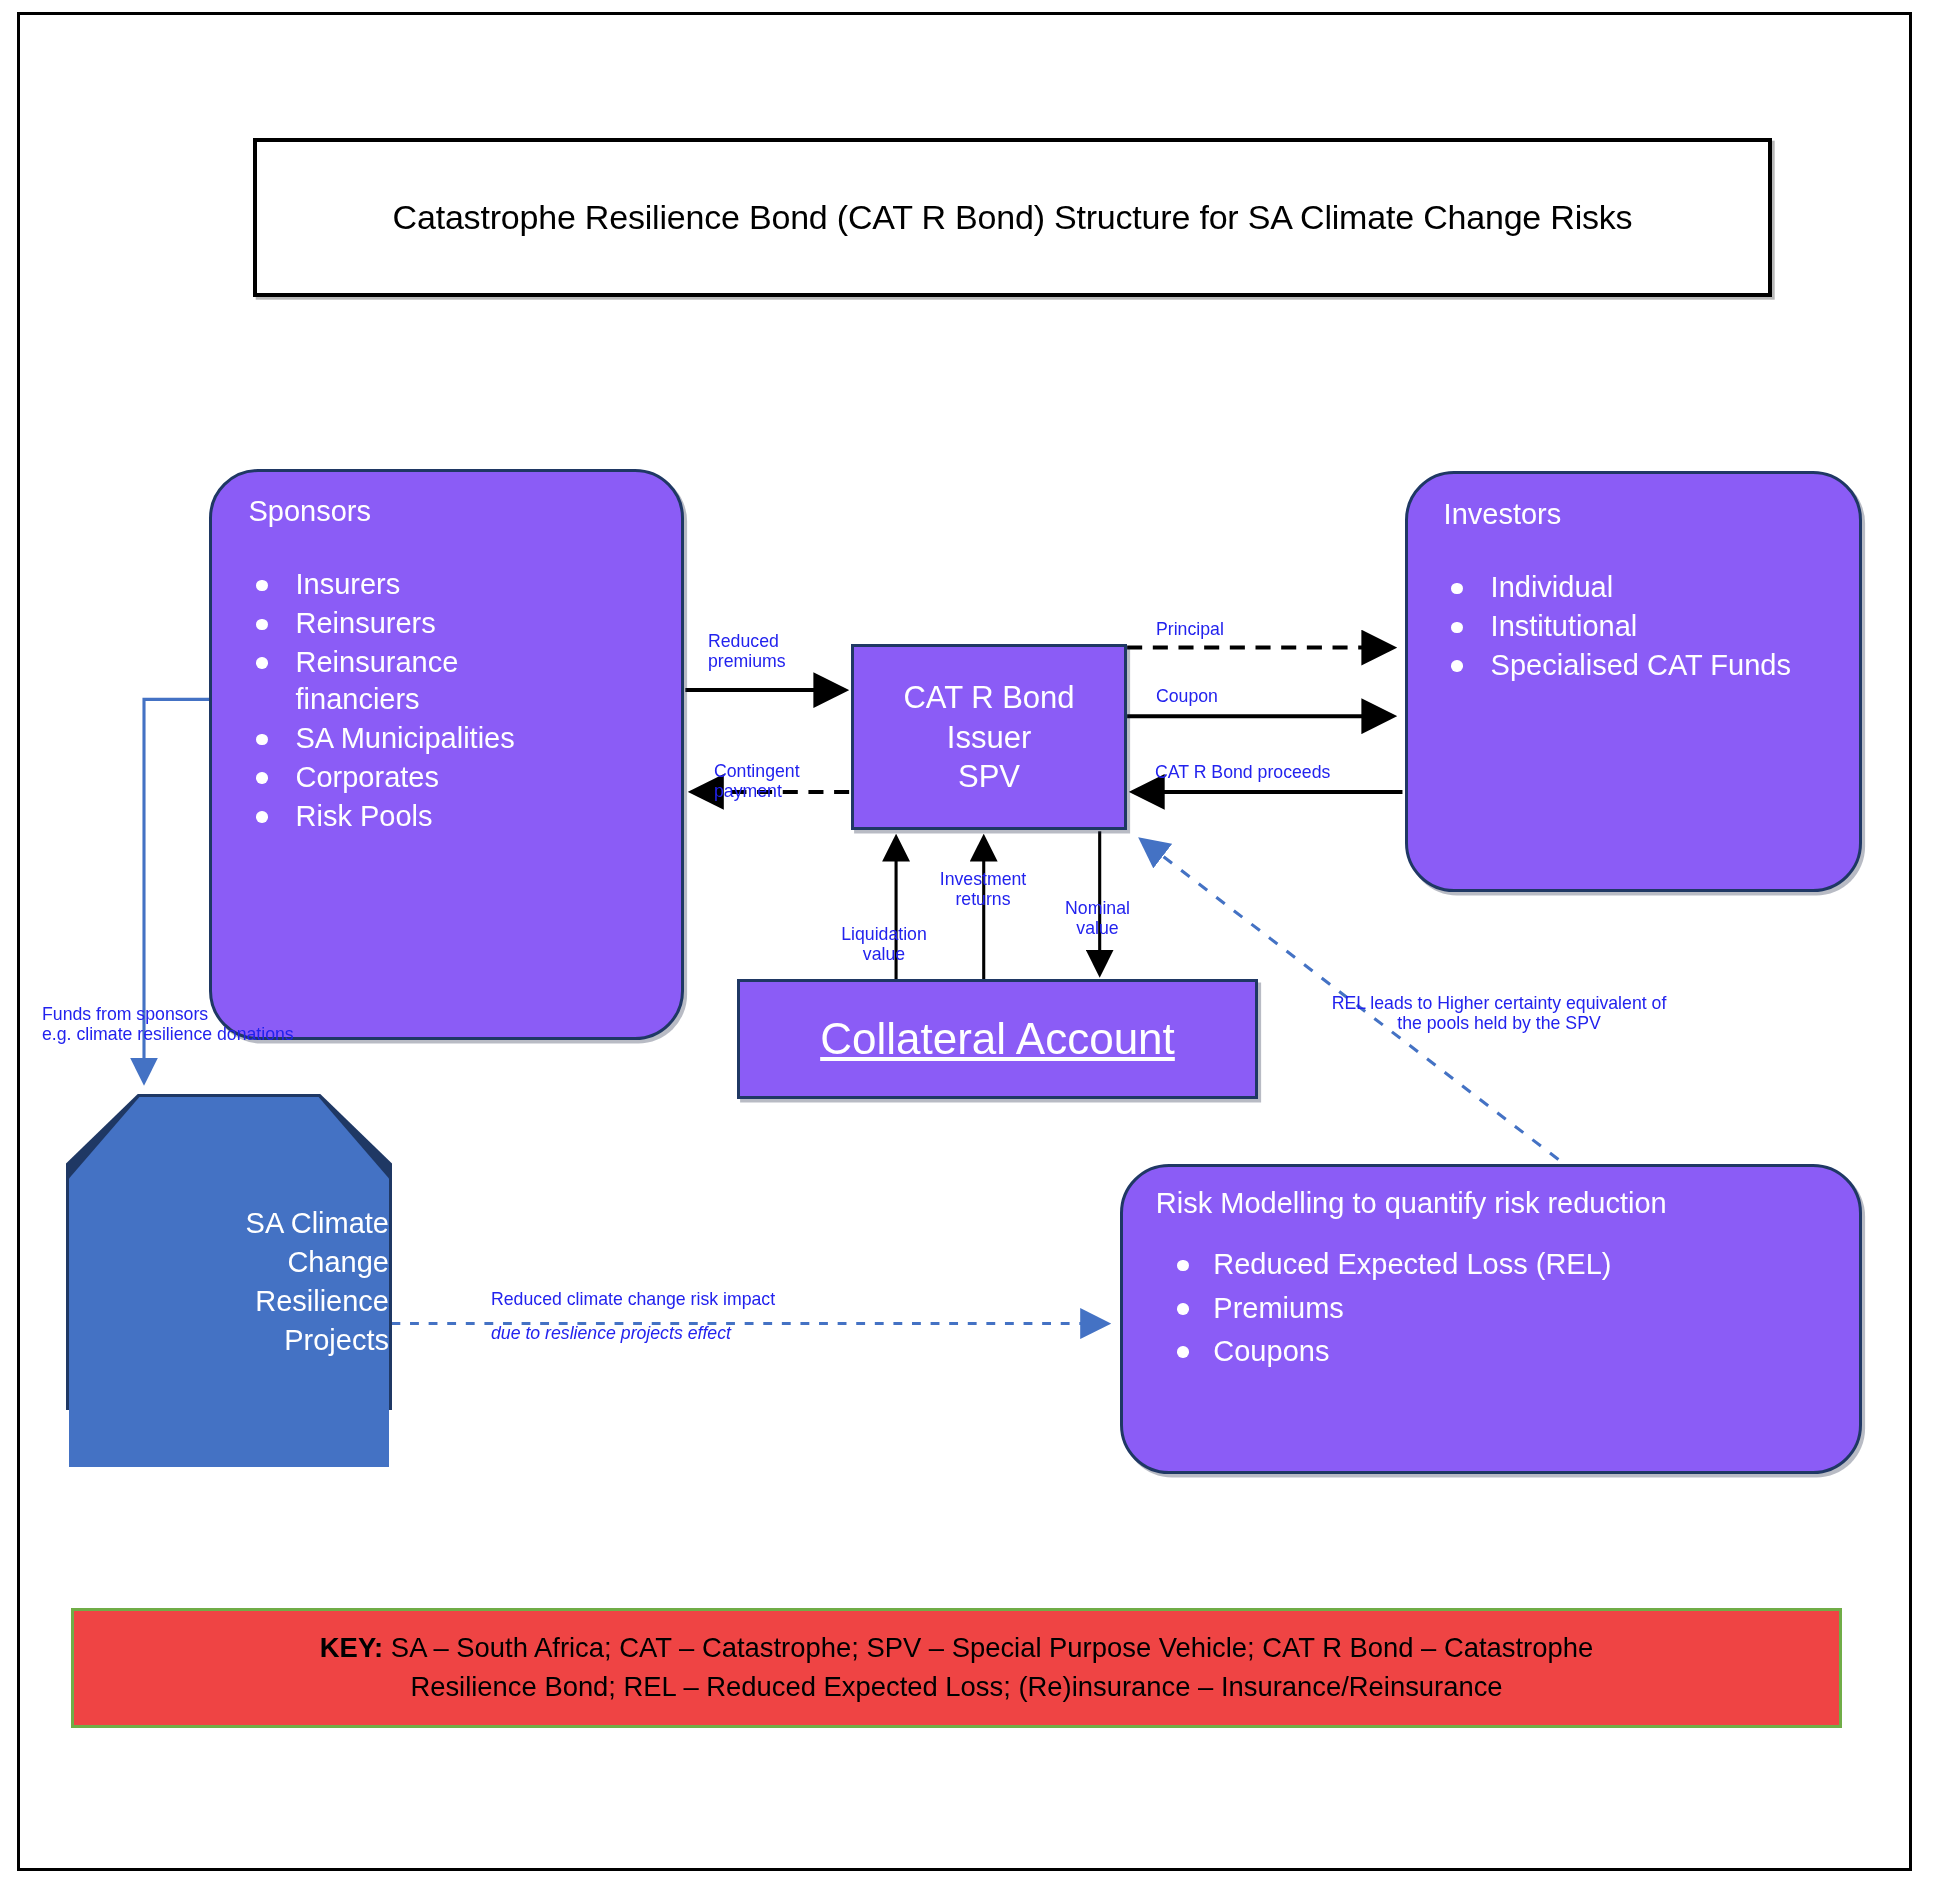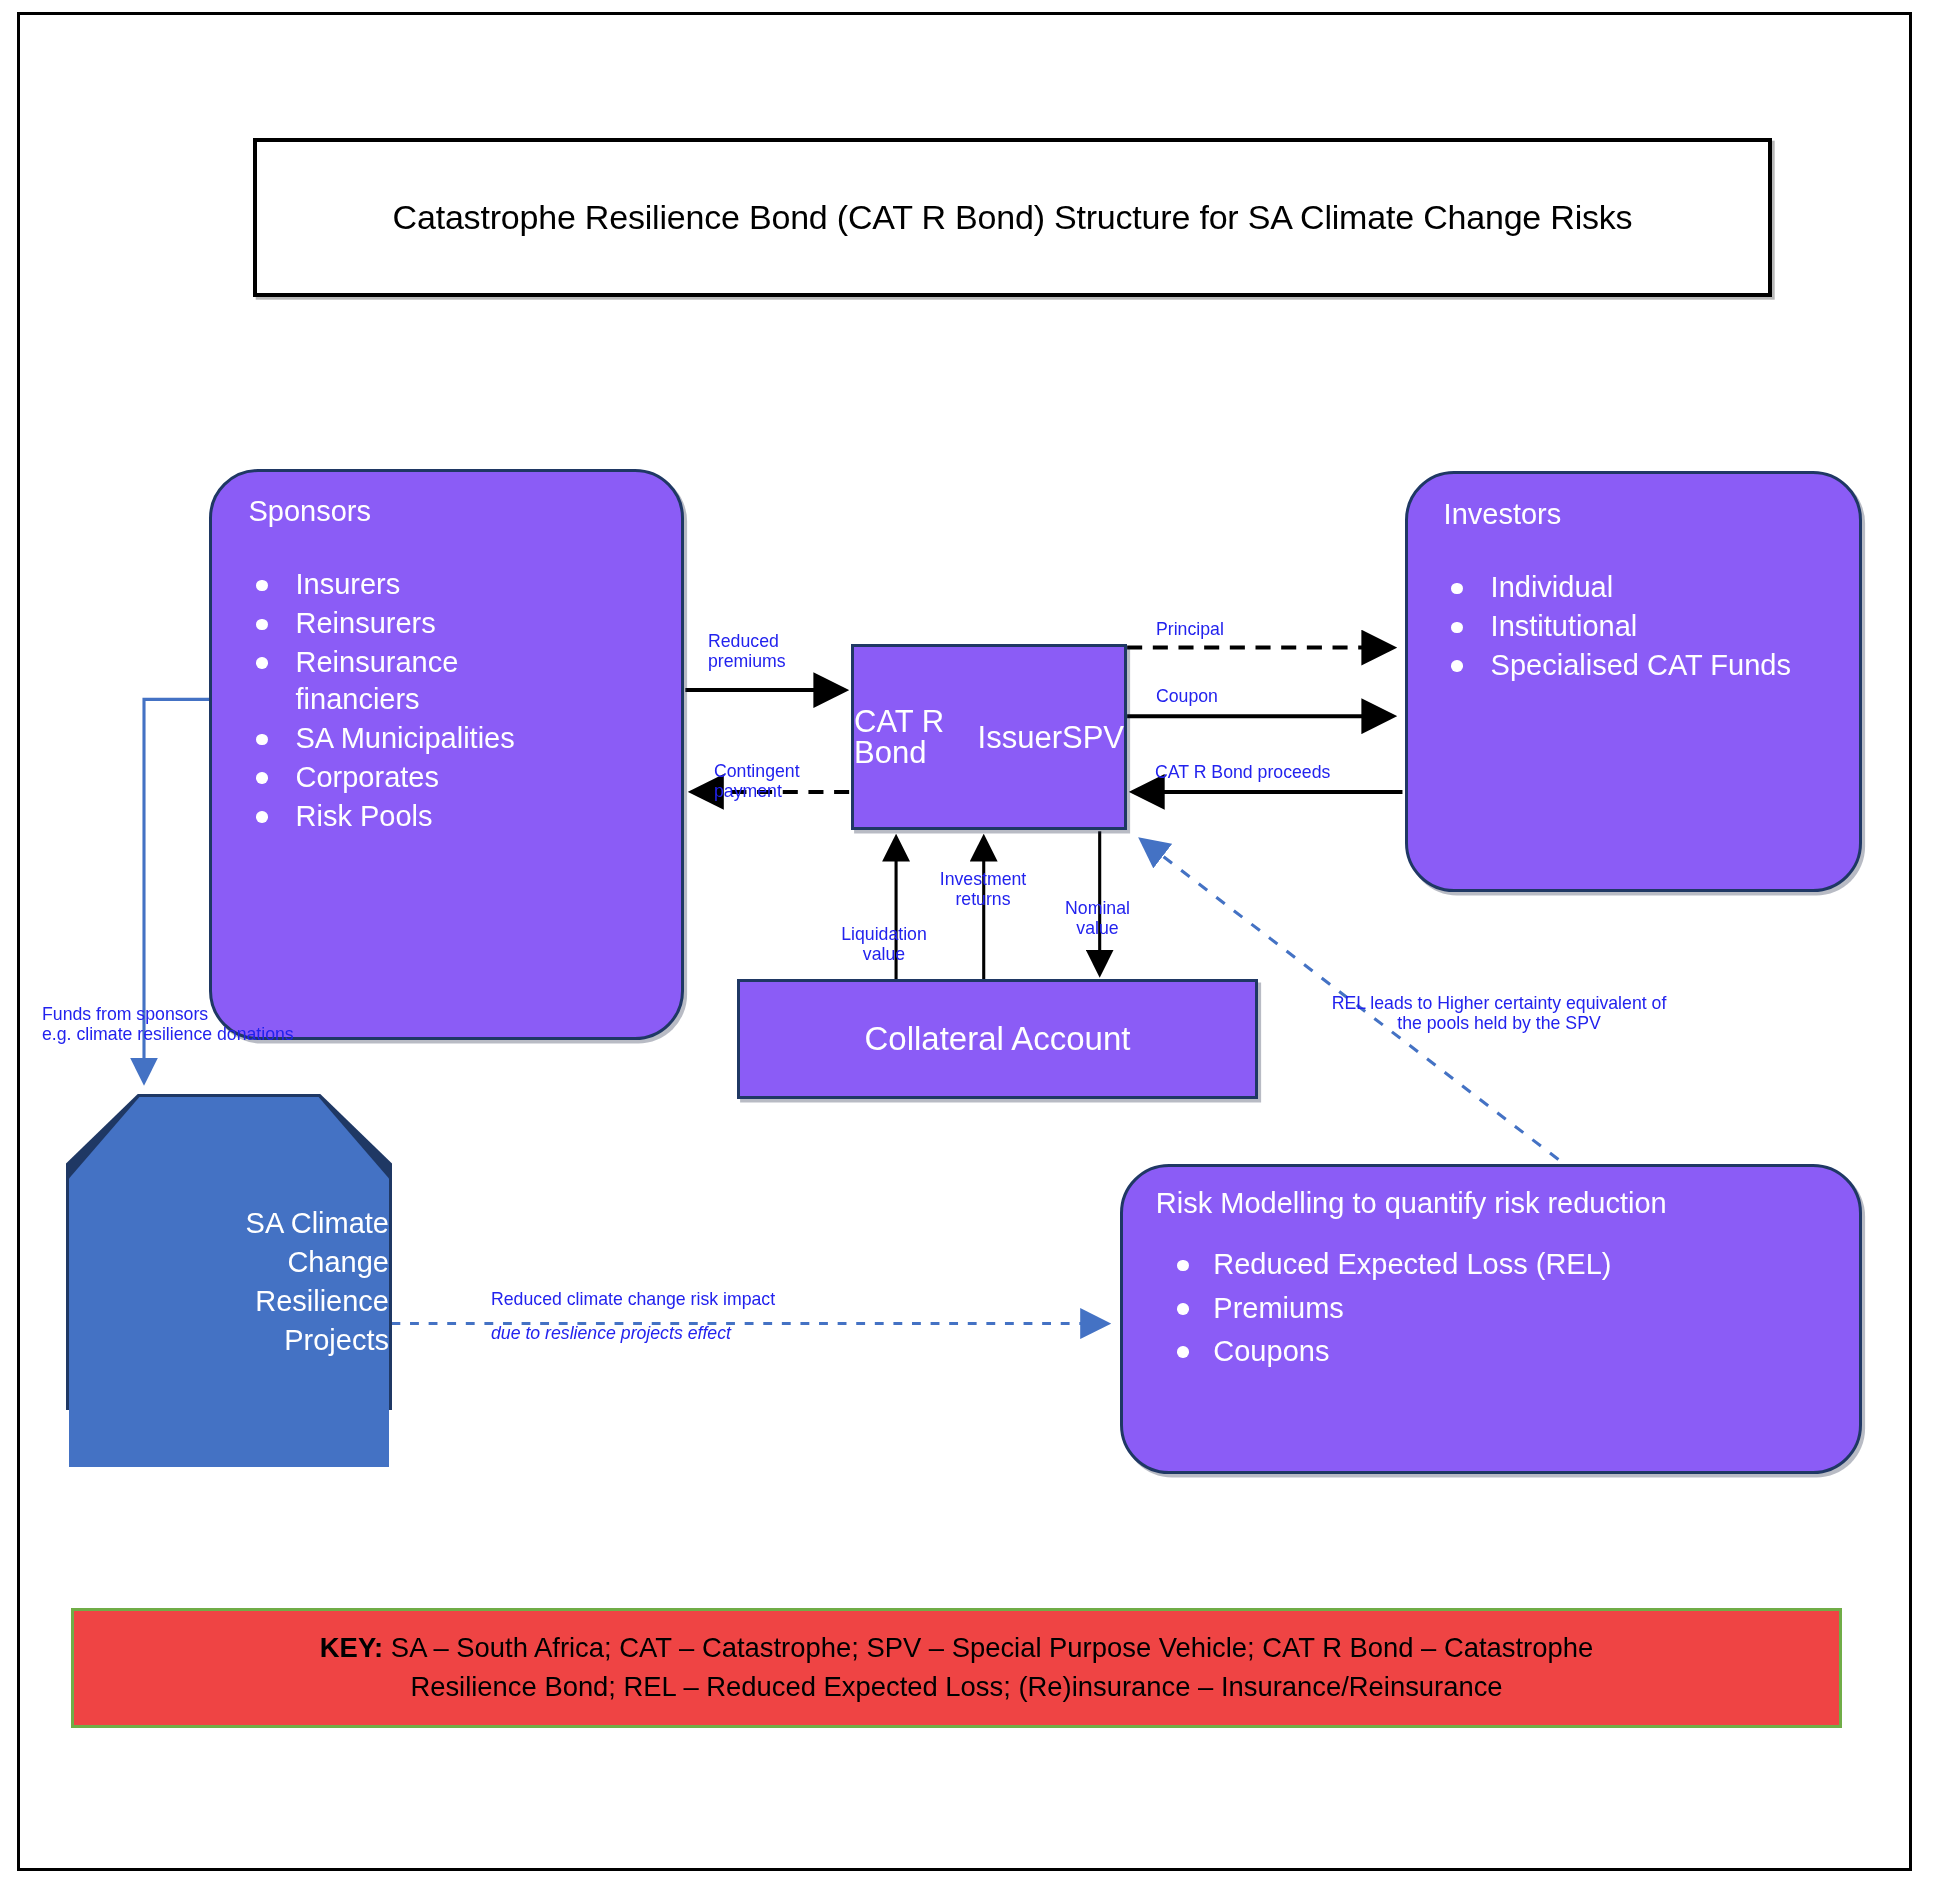--- a/index.html
+++ b/index.html
@@ -85,33 +85,33 @@
   #investors{
     left:1405px; top:471px;
     width:457px; height:421px;
     padding:24px 10.6px 0 10.6px;
   }
   #investors .box-title{margin:0 0 38px 25px;}
   
   #spv{
     left:851px; top:644px;
     width:276px; height:186px;
-    display:flex; flex-direction:row;
+    display:flex; flex-direction:column;
     align-items:center; justify-content:center;
     border-radius:0;
   }
   #spv .line{font-size:31px;line-height:1.0;margin:4.4px 0;}
   
   #collateral{
     left:737px; top:979px;
     width:521px; height:120px;
     border-radius:0;
     display:flex;align-items:center;justify-content:center;
   }
-  #collateral .box-title{font-size:33px;}
+  #collateral .box-title{font-size:44px;text-decoration:underline;}
   
   #sa-projects{
     position:absolute;
     left:69px; top:1097px;
     width:320px; height:370px;
     background:#4472C4;
     color:#fff;
     -webkit-clip-path:polygon(0 22%, 22% 0, 78% 0, 100% 22%, 100% 100%, 0 100%);
     clip-path:polygon(0 22%, 22% 0, 78% 0, 100% 22%, 100% 100%, 0 100%);
     display:flex;flex-direction:column;align-items:flex-end;justify-content:center;

